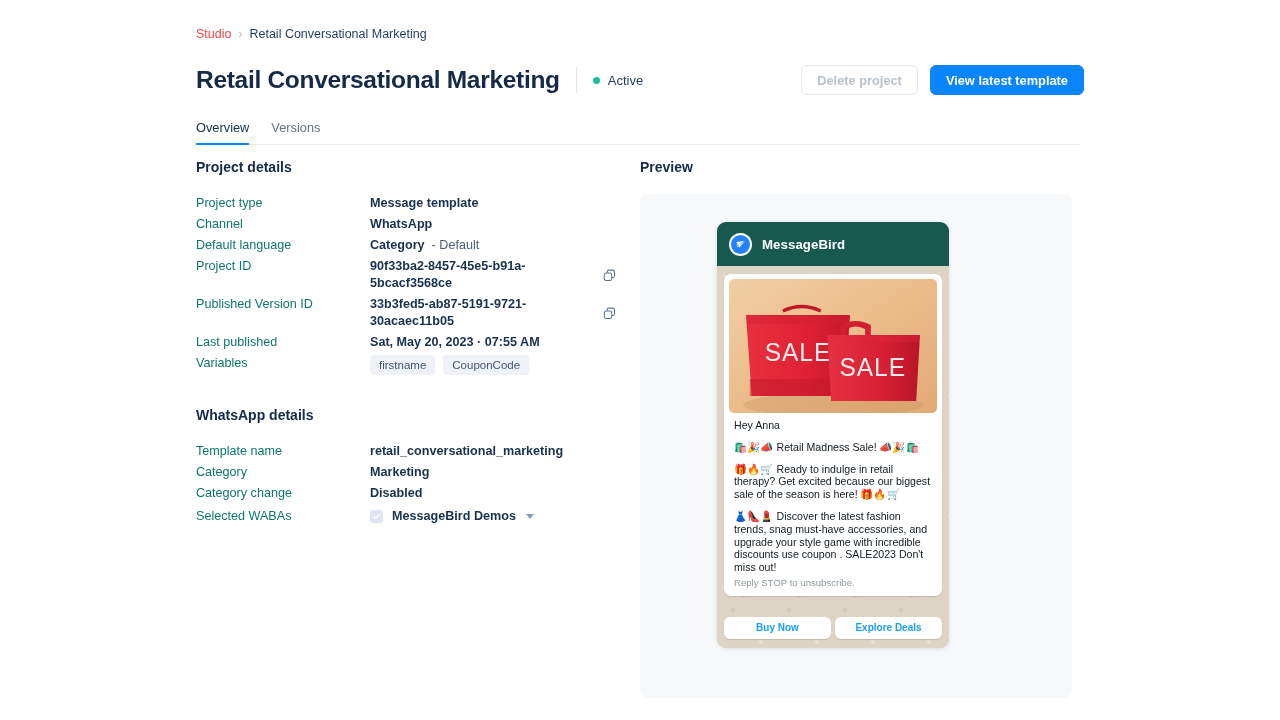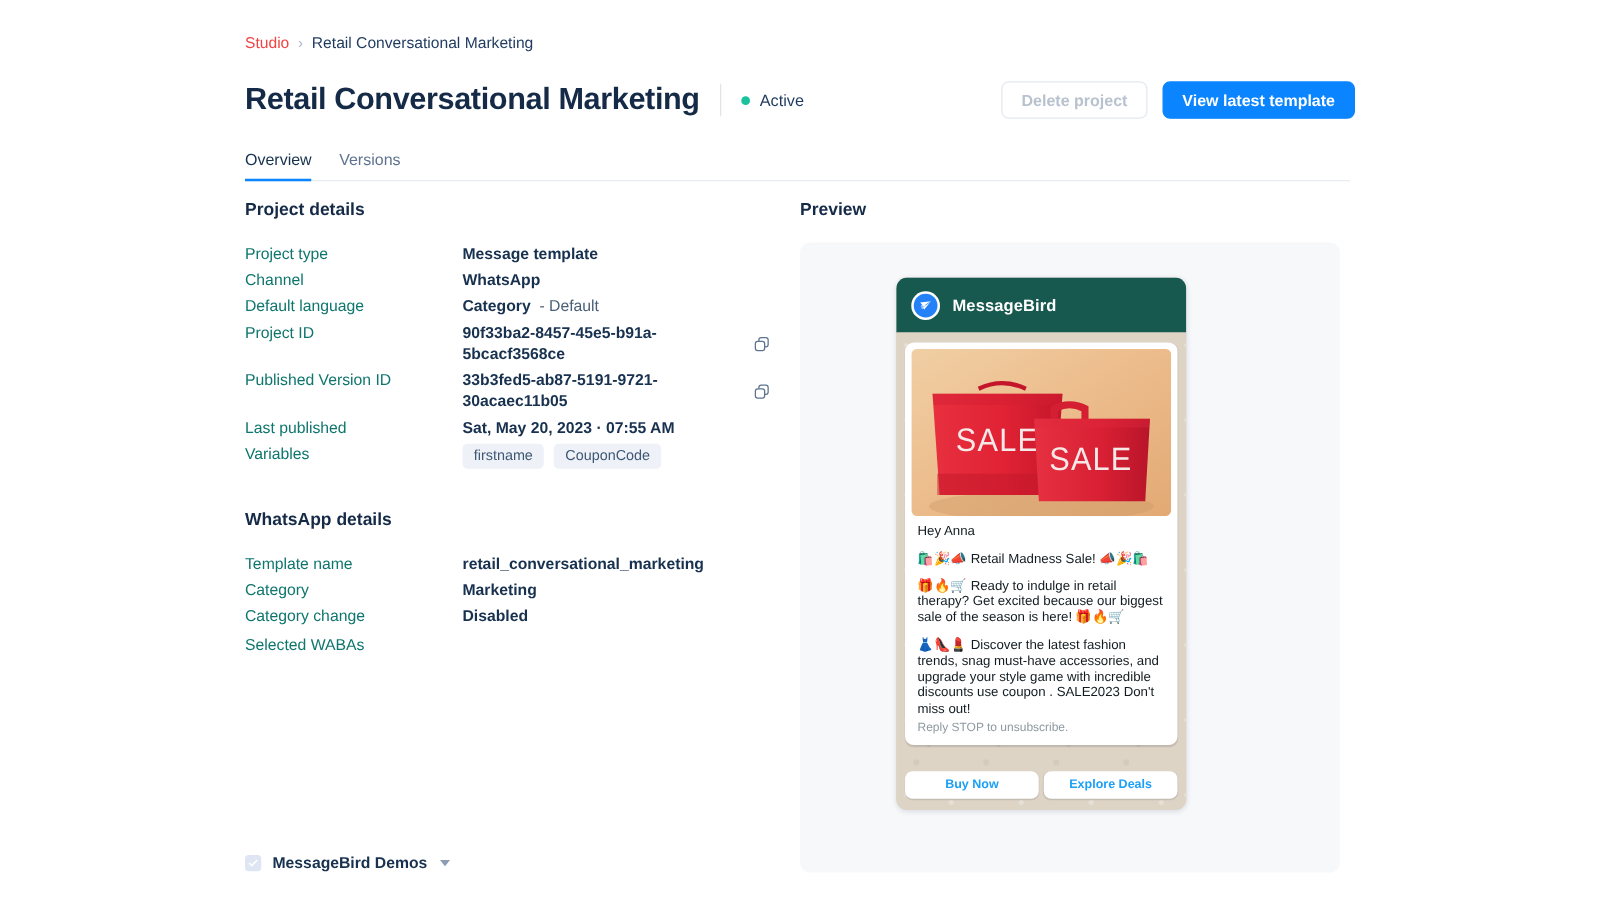--- a/index.html
+++ b/index.html
@@ -495,21 +495,21 @@
     <div class="detail-row">
       <div class="detail-label">Category</div>
       <div class="detail-value">Marketing</div>
     </div>
 
     <div class="detail-row">
       <div class="detail-label">Category change</div>
       <div class="detail-value">Disabled</div>
     </div>
 
-    <div class="detail-row" style="padding-top:4px;flex-direction:column;">
+    <div class="detail-row" style="padding-top:4px;">
       <div class="detail-label">Selected WABAs</div>
       <div class="detail-value">
         <div class="waba">
           <span class="waba-check">
             <svg width="9" height="9" viewBox="0 0 10 10" fill="none">
               <path d="M1.8 5.1 L3.9 7.2 L8.2 2.6" stroke="#ffffff" stroke-width="1.4" stroke-linecap="round" stroke-linejoin="round"></path>
             </svg>
           </span>
           <span class="waba-name">MessageBird Demos</span>
           <span class="caret"></span>

